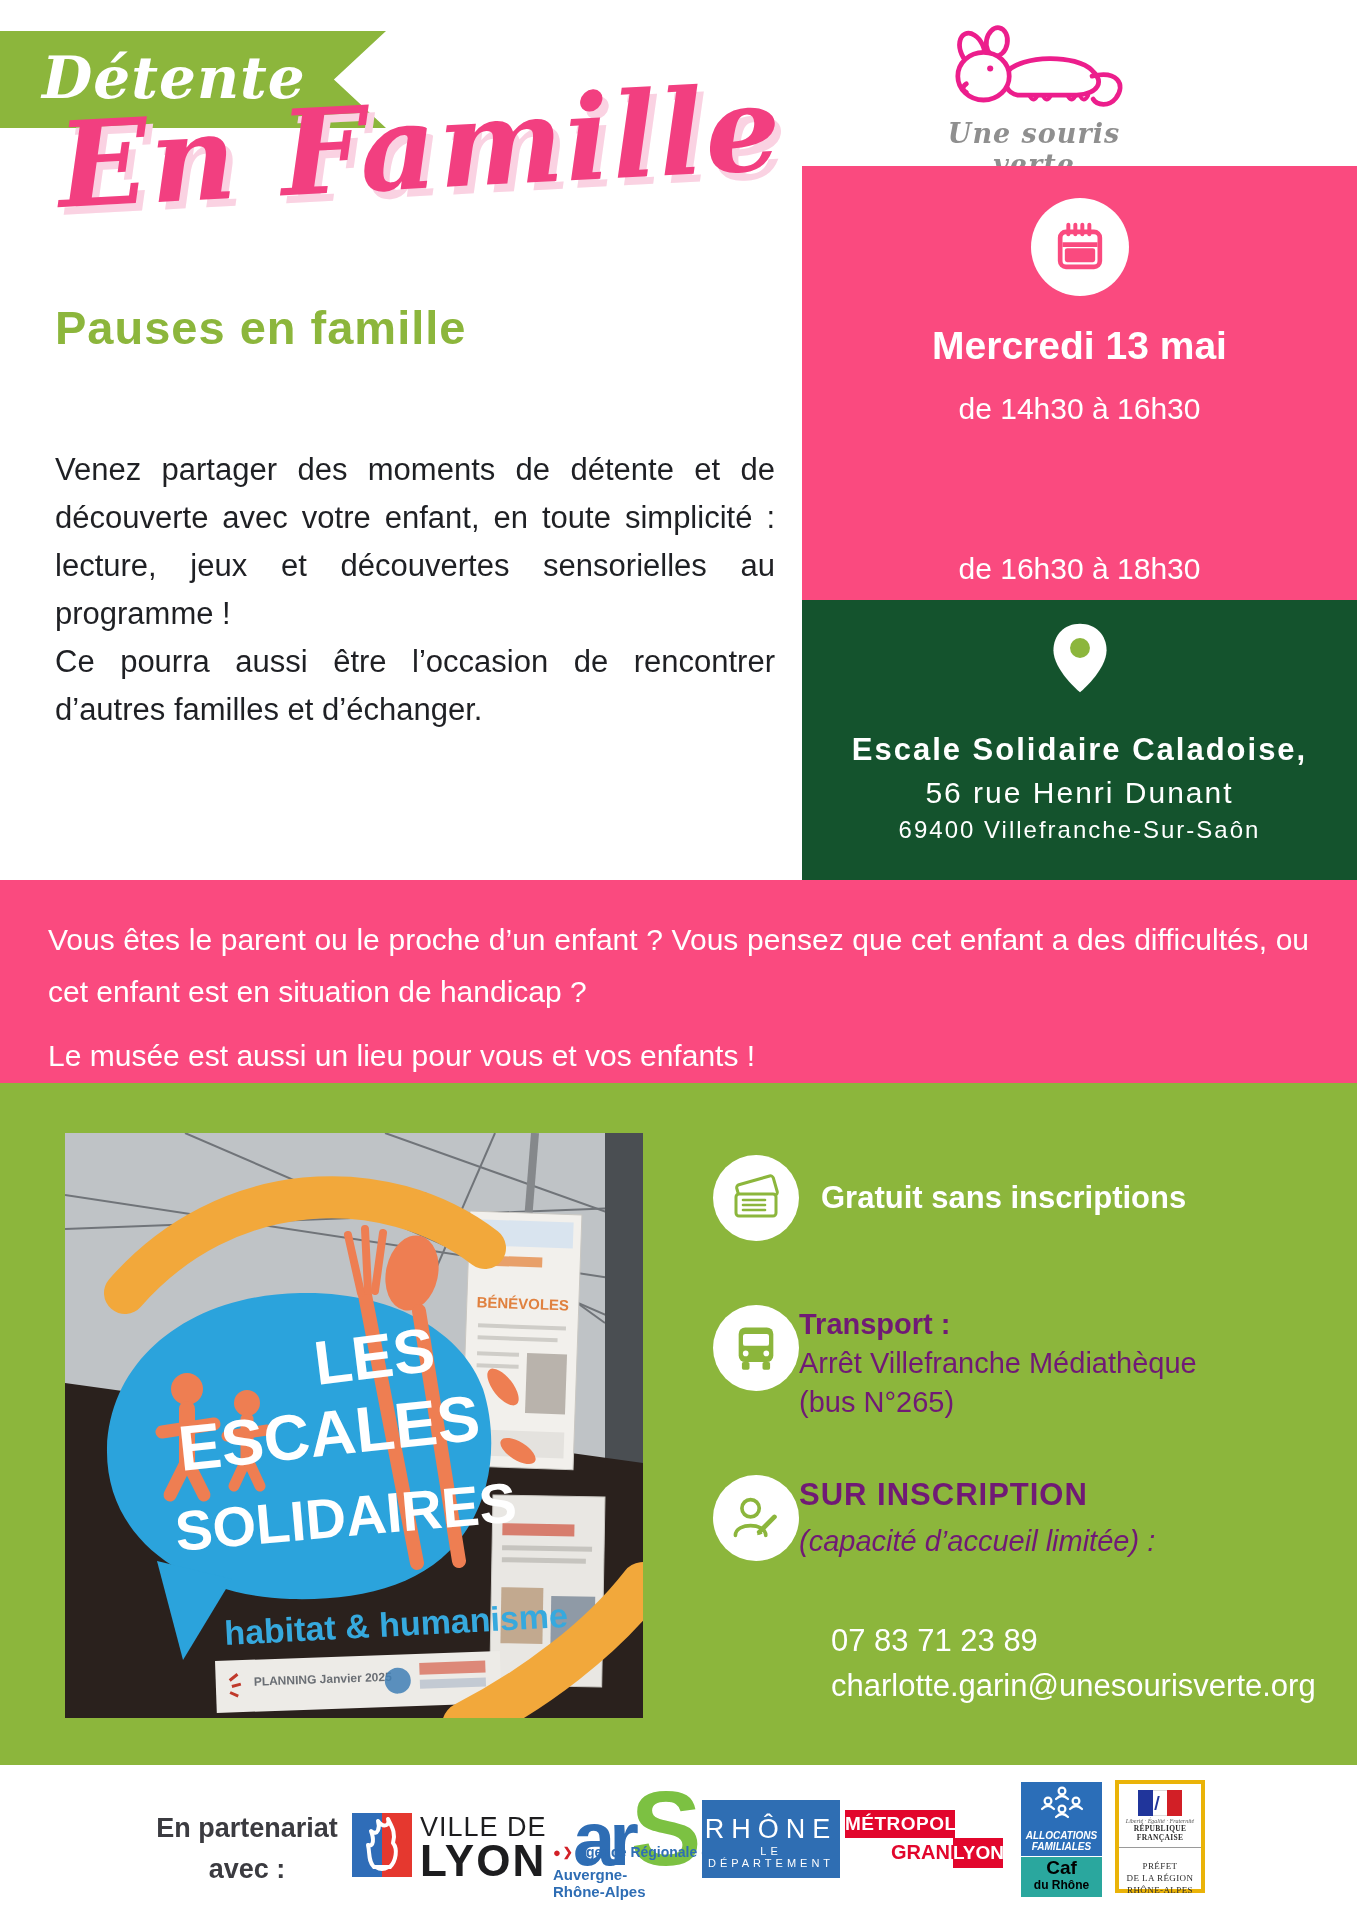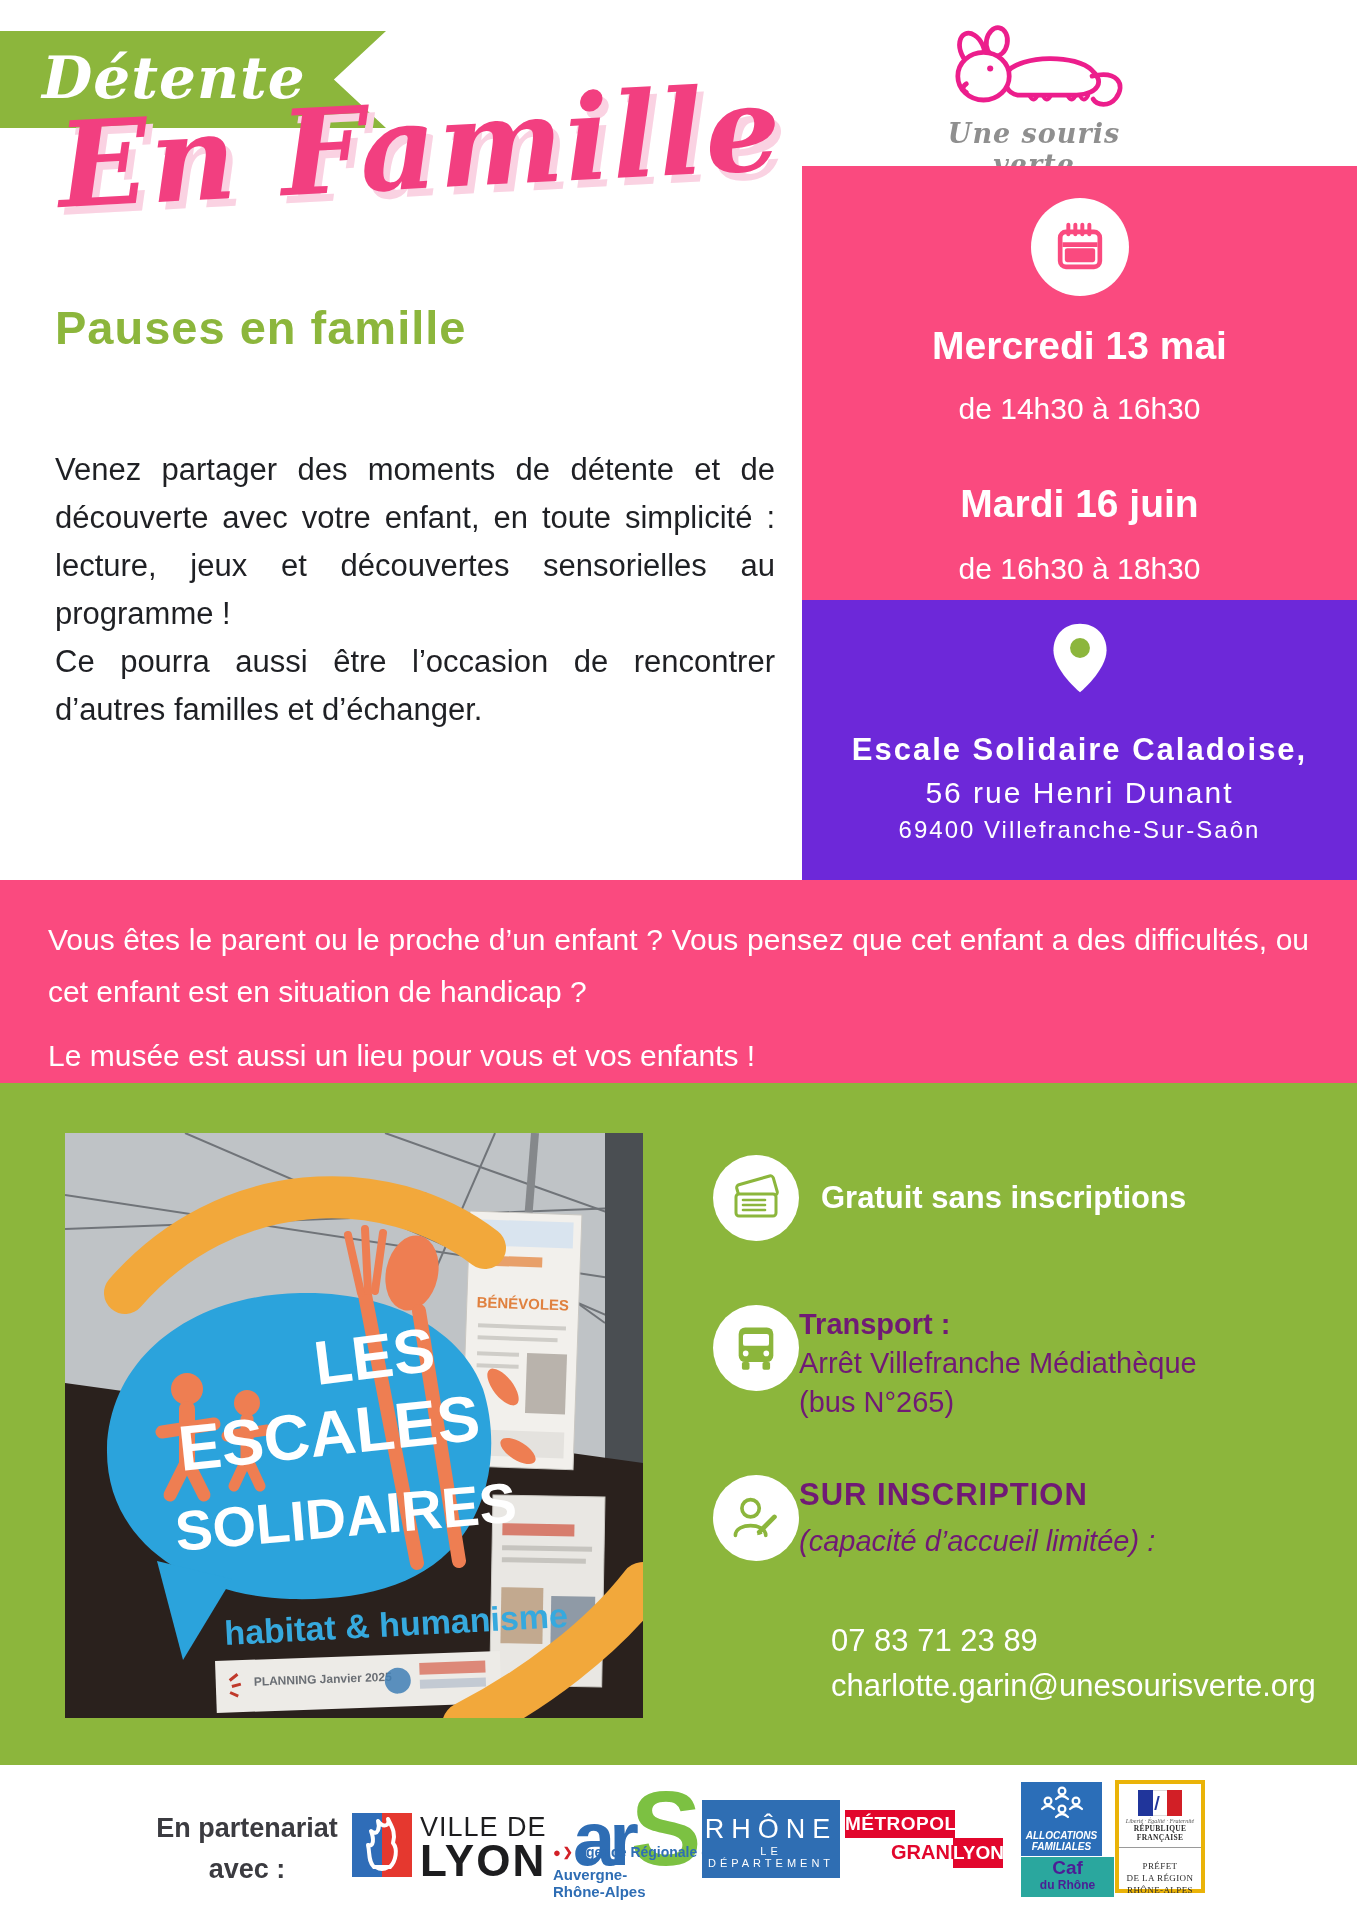--- a/index.html
+++ b/index.html
@@ -43,21 +43,21 @@
   }
 
   
   .date-box { position:absolute; left:802px; top:166px; width:555px; height:434px; background:#FA4A7F; color:#fff; text-align:center; }
   .icon-circle { background:#fff; border-radius:50%; display:flex; align-items:center; justify-content:center; }
   .date-box .icon-circle { position:absolute; left:50%; transform:translateX(-50%); top:32px; width:98px; height:98px; }
   .session-date { position:absolute; width:100%; font-size:39px; font-weight:bold; }
   .session-time { position:absolute; width:100%; font-size:30px; }
   .d1 { top:158px; } .t1 { top:226px; } .d2 { top:316px; } .t2 { top:386px; }
 
-  .loc-box { position:absolute; left:802px; top:600px; width:555px; height:280px; background:#6d28d9; color:#fff; text-align:center; }
+  .loc-box { position:absolute; left:802px; top:600px; width:555px; height:280px; background:#14532d; color:#fff; text-align:center; }
   .loc-pin { position:absolute; left:50%; transform:translateX(-50%); top:20px; }
   .loc-name { position:absolute; top:132px; width:100%; font-size:31px; font-weight:bold; letter-spacing:2px; }
   .loc-street { position:absolute; top:176px; width:100%; font-size:30px; letter-spacing:2px; }
   .loc-city { position:absolute; top:216px; width:100%; font-size:24px; letter-spacing:2px; }
 
   
   .band { position:absolute; left:0; top:880px; width:1357px; height:203px; background:#FA4A7F; color:#fff; padding:34px 48px 0 48px; }
   .band p { font-size:30px; line-height:52px; text-align:justify; }
   .band p + p { margin-top:12px; }
 
@@ -99,21 +99,21 @@
   .rhone-sub  { margin-top:0; font-size:11px; letter-spacing:4px; }
 
   .logo-metropole { position:absolute; left:845px; top:1810px; width:162px; height:60px; }
   .met-box { position:absolute; left:0; top:0; width:110px; height:28px; background:#e2062c; color:#fff; font-weight:bold; font-size:19px; text-align:center; line-height:28px; letter-spacing:0.5px; }
   .met-grand { position:absolute; left:46px; top:31px; color:#e2062c; font-weight:bold; font-size:20px; }
   .met-lyonbox { position:absolute; left:108px; top:28px; width:50px; height:30px; background:#e2062c; color:#fff; font-weight:bold; font-size:19px; text-align:center; line-height:30px; }
 
   .logo-caf { position:absolute; left:1021px; top:1782px; width:81px; }
   .caf-blue { width:81px; height:74px; background:#2b6eb8; position:relative; text-align:center; }
   .caf-alloc { position:absolute; bottom:4px; width:100%; color:#fff; font-style:italic; font-size:10px; line-height:11px; font-weight:bold; }
-  .caf-teal { width:93px; height:40px; background:#2aa79e; color:#4c1d95; text-align:center; margin-top:1px; }
+  .caf-teal { width:81px; height:40px; background:#2aa79e; color:#000000; text-align:center; margin-top:1px; }
   .caf-name { font-size:19px; font-weight:bold; line-height:22px; }
   .caf-sub { font-size:12px; font-weight:bold; line-height:12px; }
 
   .logo-prefet { position:absolute; left:1115px; top:1780px; width:90px; height:113px; background:#fff; border:4px solid #eab308; font-family:"Liberation Serif", serif; text-align:center; color:#2c2c2c; }
   .prefet-flag { margin:6px auto 2px auto; width:44px; height:26px; display:flex; }
   .prefet-flag .b { width:15px; background:#20359b; }
   .prefet-flag .w { width:14px; background:#fff; border-top:1px solid #ddd; border-bottom:1px solid #ddd; position:relative; }
   .prefet-flag .w::after { content:""; position:absolute; left:3px; top:5px; width:8px; height:14px; border-left:2px solid #20359b; transform:skewX(-14deg); }
   .prefet-flag .r { width:15px; background:#d21f26; }
   .prefet-motto { font-size:6px; font-style:italic; color:#555; }
@@ -164,21 +164,20 @@
         <g stroke="#FA4A7F" stroke-width="3.4" stroke-linecap="round">
           <line x1="14" y1="5" x2="14" y2="13"></line>
             <line x1="20" y1="5" x2="20" y2="13"></line>
           <line x1="26" y1="5" x2="26" y2="13"></line>
             <line x1="32" y1="5" x2="32" y2="13"></line>
         </g>
       </svg>
     </div>
     <div class="session-date d1">Mercredi 13 mai</div>
     <div class="session-time t1">de 14h30 à 16h30</div>
-    <div class="session-date d2">Mardi 16 juin</div>
     <div class="session-time t2">de 16h30 à 18h30</div>
   </div>
 
   <div class="loc-box">
     <div class="loc-pin">
       <svg width="62" height="76" viewBox="0 0 56 66">
         <path d="M28 2 C14 2 4 12 4 26 c0 18 24 38 24 38 s24 -20 24 -38 C52 12 42 2 28 2 Z" fill="#ffffff"></path>
         <circle cx="28" cy="24" r="9" fill="#8CB63C"></circle>
       </svg>
     </div>

